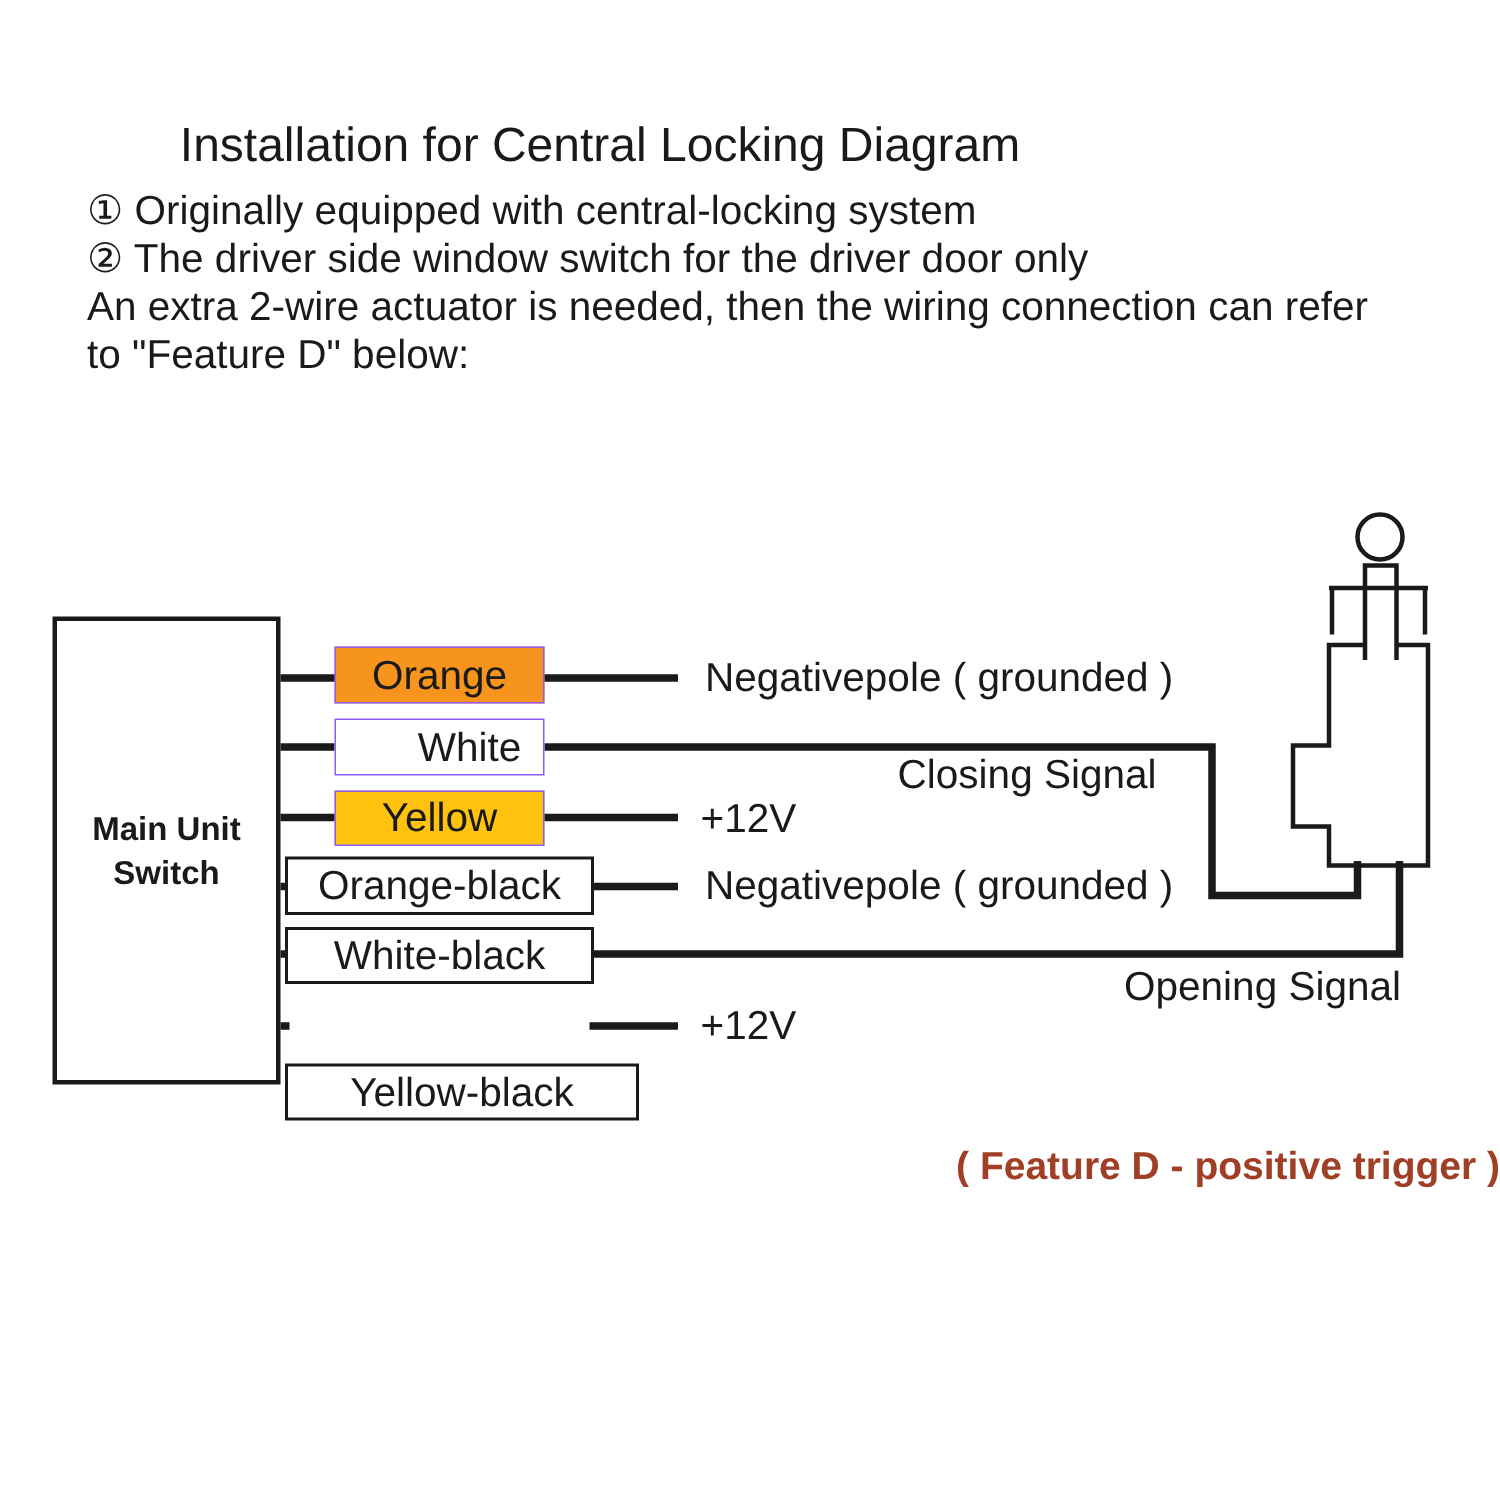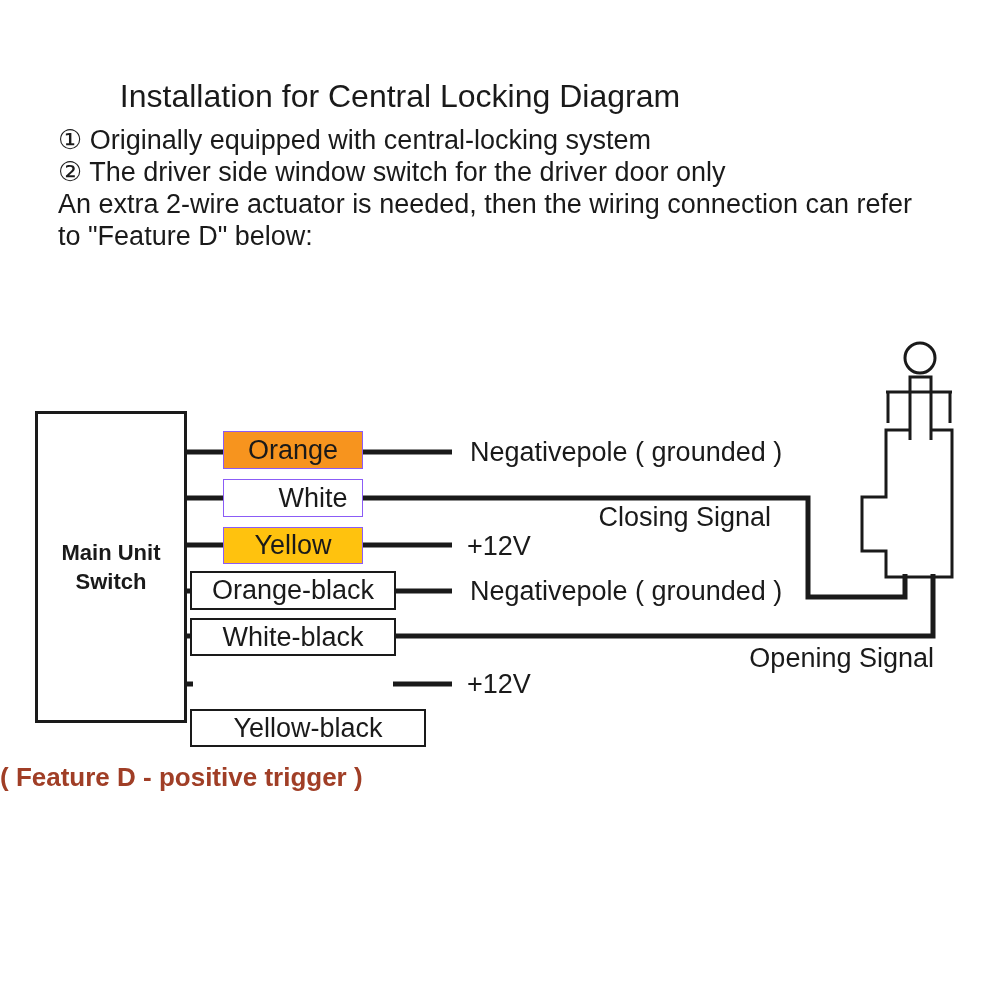--- a/index.html
+++ b/index.html
@@ -41,21 +41,21 @@
   .annot{position:absolute;font-size:27px;white-space:nowrap;transform:translateY(-50%);}
   .annot-right{transform:translate(-100%,-50%);}
   #an-neg1{left:470px;top:452px;}
   #an-closing{left:771px;top:517px;}
   #an-12v1{left:467px;top:546px;}
   #an-neg2{left:470px;top:591px;}
   #an-opening{left:934px;top:658px;}
   #an-12v2{left:467px;top:684px;}
 
   
-  #caption{left:0;top:762px;width:1000px;text-align:left;font-size:26px;font-weight:bold;}
+  #caption{left:0;top:762px;width:1000px;text-align:right;font-size:26px;font-weight:bold;}
 
   svg.layer{position:absolute;left:0;top:0;}
 </style>
 </head>
 <body>
 
 <div id="page">
 
   <div id="title" class="abs">Installation for Central Locking Diagram</div>
   <div id="notes" class="abs">

